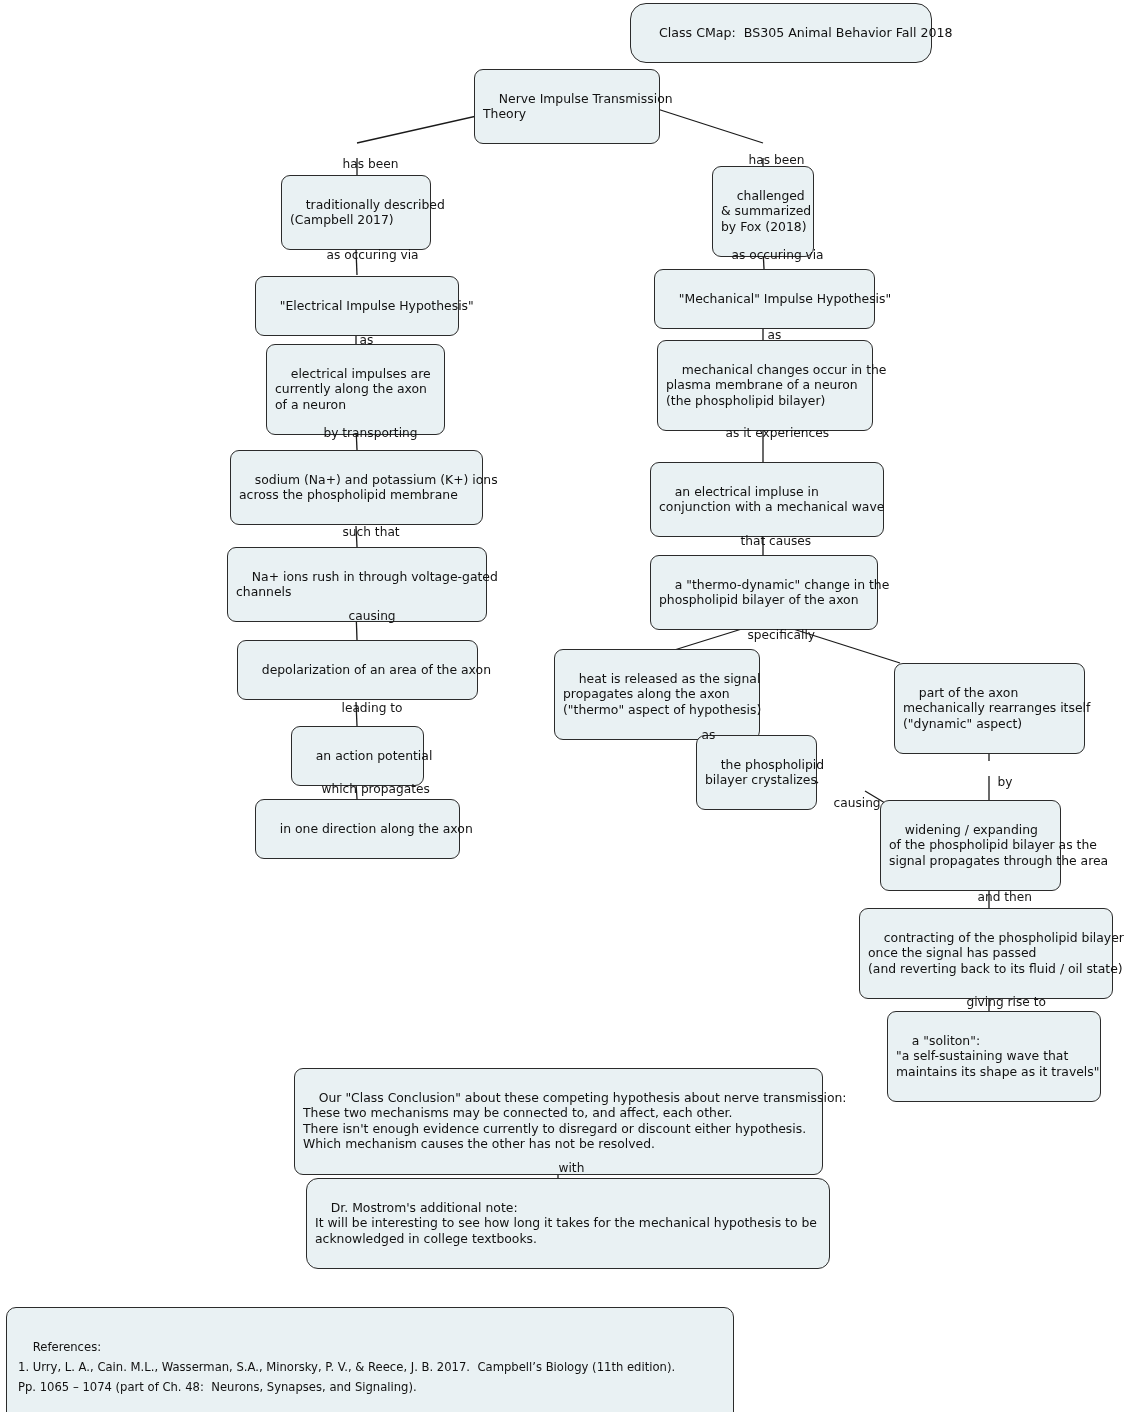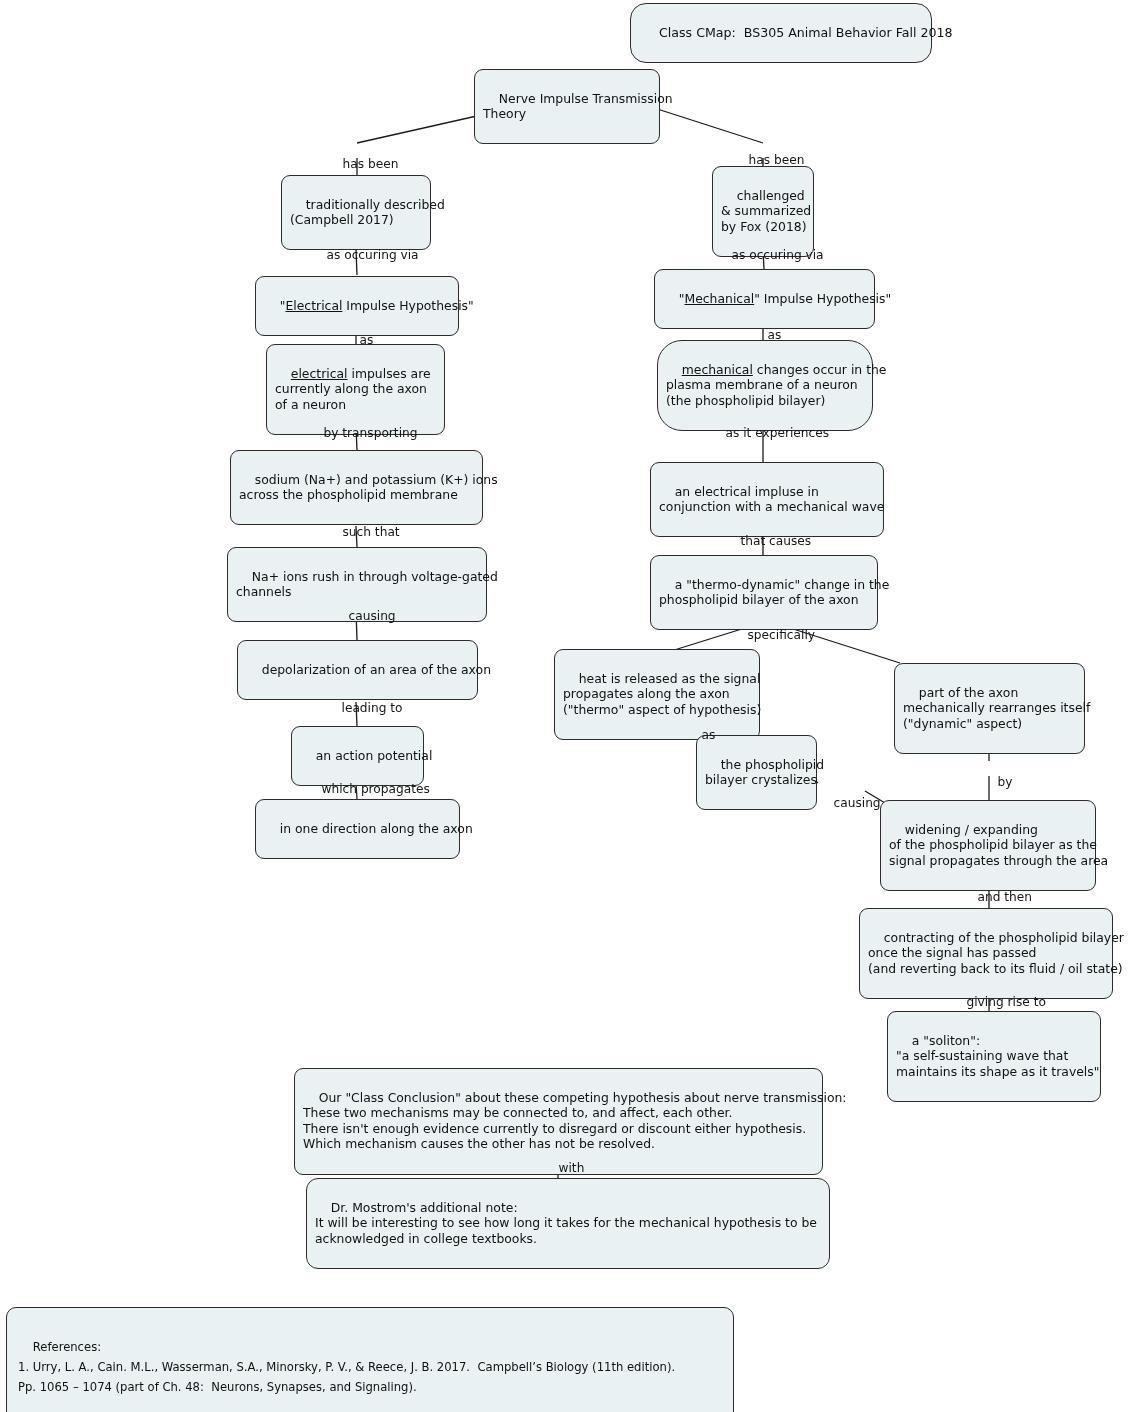--- a/index.html
+++ b/index.html
@@ -52,21 +52,21 @@
   }
   .link-label {
     position: absolute;
     font-size: 12.2px;
     line-height: 14px;
     color: #151515;
     white-space: pre;
     background: transparent;
     z-index: 3;
   }
-  .u { text-decoration: underline; }
+  .u { }
 </style>
 </head>
 <body>
 
 <div id="canvas">
 
   <svg id="edges" viewBox="0 0 1129 1412" width="1129" height="1412">
     <g stroke="#1a1a1a" stroke-width="1.3" fill="none">
 
       <path d="M 521 106 L 357 143"></path>
@@ -225,21 +225,21 @@
   </div>
 
   <div class="node" style="left:654px; top:269px; width:221px;">
     <span>"</span><span class="u">Mechanical</span><span>" Impulse Hypothesis"</span>
   </div>
 
   <div class="link-label" style="left:752px; top:314px;">
     <span>as</span>
   </div>
 
-  <div class="node" style="left:657px; top:340px; width:216px;border-radius:25px;">
+  <div class="node" style="left:657px; top:340px; width:216px;">
     <span class="u">mechanical</span><span> changes occur in the
 plasma membrane of a neuron
 (the phospholipid bilayer)</span>
   </div>
 
   <div class="link-label" style="left:710px; top:412px;">
     <span>as it experiences</span>
   </div>
 
   <div class="node" style="left:650px; top:462px; width:234px;">
@@ -282,21 +282,21 @@
   <div class="node" style="left:894px; top:663px; width:191px;">
     <span>part of the axon
 mechanically rearranges itself
 ("dynamic" aspect)</span>
   </div>
 
   <div class="link-label" style="left:982px; top:761px;">
     <span>by</span>
   </div>
 
-  <div class="node" style="left:880px; top:800px; width:216px;">
+  <div class="node" style="left:880px; top:800px; width:181px;">
     <span>widening / expanding
 of the phospholipid bilayer as the
 signal propagates through the area</span>
   </div>
 
   <div class="link-label" style="left:962px; top:876px;">
     <span>and then</span>
   </div>
 
   <div class="node" style="left:859px; top:908px; width:254px;">

